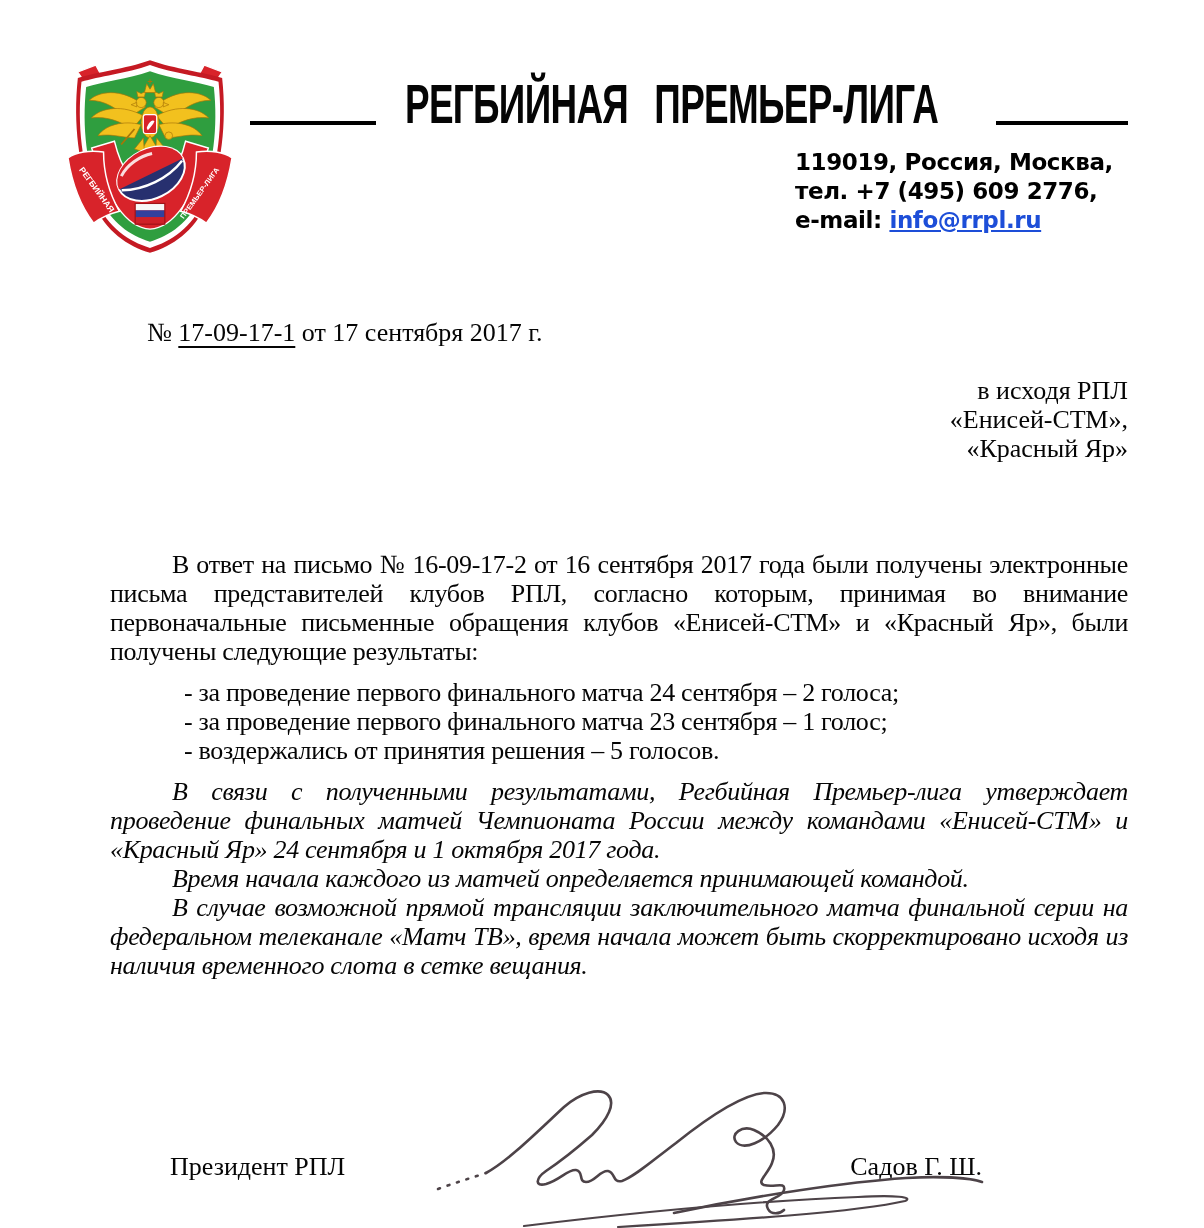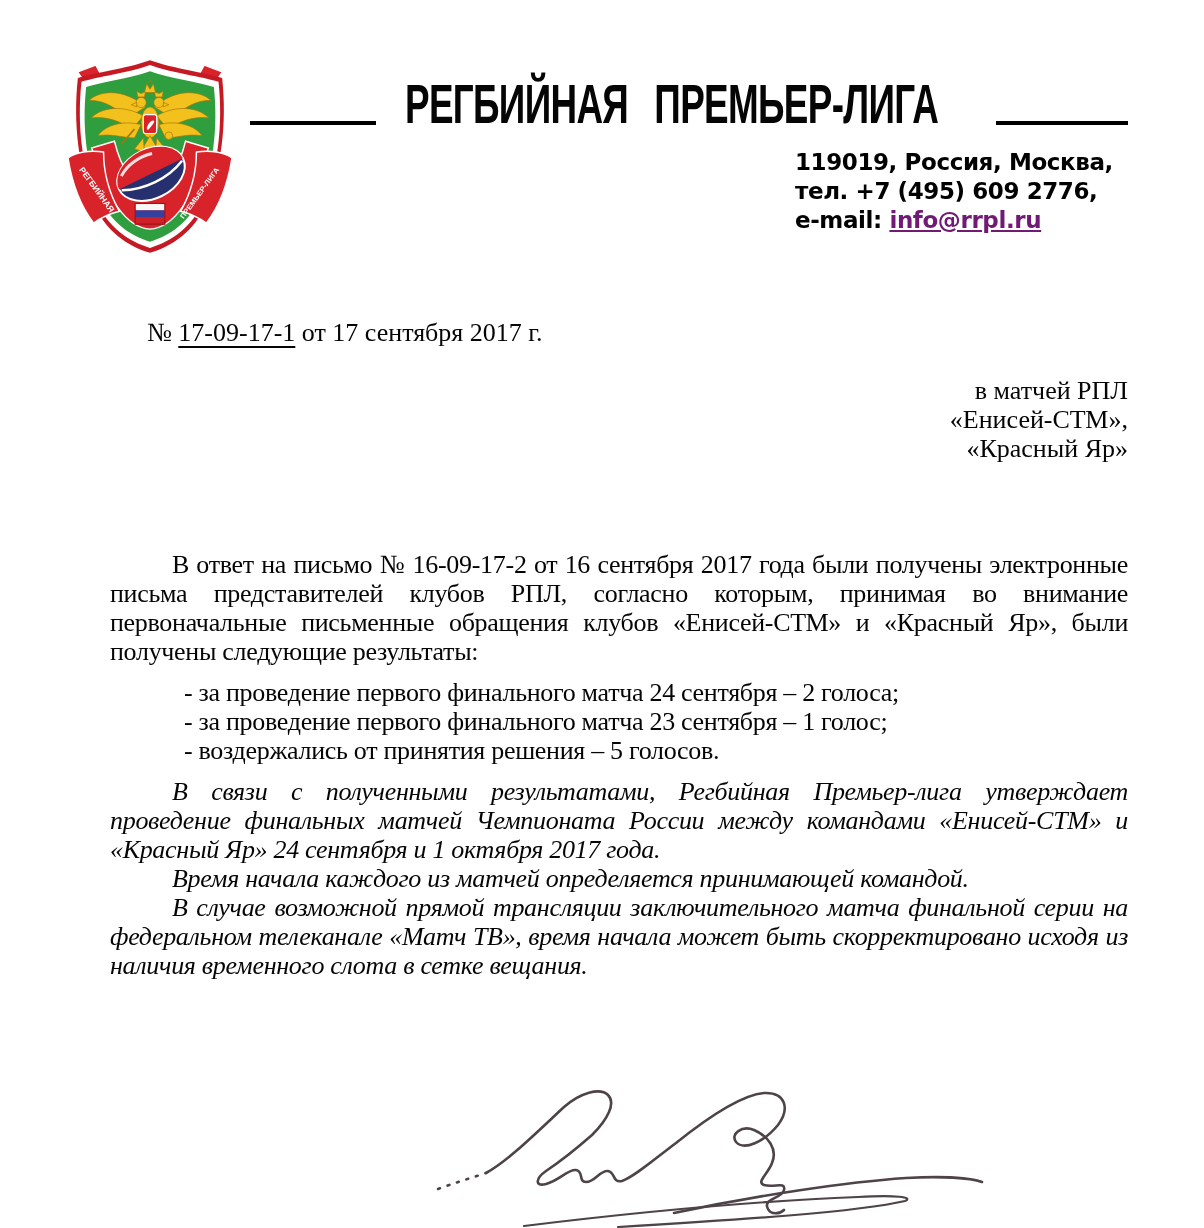--- a/index.html
+++ b/index.html
@@ -25,21 +25,21 @@
     letter-spacing:-1px;word-spacing:0.45em;
     transform:scaleX(0.67);transform-origin:0 100%;
   }
 
   .address{
     position:absolute;left:795px;top:148px;
     font-family:"DejaVu Sans", sans-serif;font-weight:bold;
     font-size:23px;line-height:29px;letter-spacing:-0.4px;color:#000;
     white-space:nowrap;
   }
-  .email-link{color:#701a75;text-decoration:underline;cursor:pointer;}
+  .email-link{color:#1d4ed8;text-decoration:underline;cursor:pointer;}
 
   
   .ref-line{position:absolute;left:110px;top:318px;font-size:26px;line-height:30px;margin-left:37px;}
   .ref-number{text-decoration:underline;text-underline-offset:5px;}
 
   
   .recipients{
     position:absolute;right:76px;top:376px;text-align:right;
     font-size:26px;line-height:29px;
   }
@@ -147,37 +147,41 @@
 
   <div class="address">
     <div>119019, Россия, Москва,</div>
     <div>тел. +7 (495) 609 2776,</div>
     <div><span>e-mail: </span><a class="email-link">info@rrpl.ru</a></div>
   </div>
 
   <div class="ref-line"><span>№ </span><span class="ref-number">17-09-17-1</span><span> от 17 сентября 2017 г.</span></div>
 
   <div class="recipients">
-    <div>в матчей РПЛ</div>
+    <div>в исходя РПЛ</div>
     <div>«Енисей-СТМ»,</div>
     <div>«Красный Яр»</div>
   </div>
 
   <div class="body-text">
     <p>В ответ на письмо № 16-09-17-2 от 16 сентября 2017 года были получены электронные письма представителей клубов РПЛ, согласно которым, принимая во внимание первоначальные письменные обращения клубов «Енисей-СТМ» и «Красный Яр», были получены следующие результаты:</p>
     <div class="votes">
       <div class="vote-line">- за проведение первого финального матча 24 сентября – 2 голоса;</div>
       <div class="vote-line">- за проведение первого финального матча 23 сентября – 1 голос;</div>
       <div class="vote-line">- воздержались от принятия решения – 5 голосов.</div>
     </div>
     <p class="gap">В связи с полученными результатами, Регбийная Премьер-лига утверждает проведение финальных матчей Чемпионата России между командами «Енисей-СТМ» и «Красный Яр» 24 сентября и 1 октября 2017 года.</p>
     <p class="gap">Время начала каждого из матчей определяется принимающей командой.</p>
     <p class="gap">В случае возможной прямой трансляции заключительного матча финальной серии на федеральном телеканале «Матч ТВ», время начала может быть скорректировано исходя из наличия временного слота в сетке вещания.</p>
   </div>
 
+  <div class="sig-row">
+    <span class="sig-role">Президент РПЛ</span>
+    <span class="sig-name">Садов Г. Ш.</span>
+  </div>
 
   <svg class="autograph" viewBox="0 0 560 143" aria-hidden="true">
     <g fill="none" stroke="#4d4348" stroke-width="2.6" stroke-linecap="round" stroke-linejoin="round">
       <path d="M10 104 C 26 98 40 94 58 88" stroke-dasharray="2 8"></path>
       <path d="M58 88 C 80 76 108 48 136 22 C 152 8 172 2 180 10 C 188 18 180 34 164 50 C 148 64 130 78 118 86 C 108 93 106 102 118 99 C 132 95 140 84 148 85 C 156 86 150 97 158 97 C 167 97 172 85 180 86 C 188 88 184 98 194 96 C 206 92 224 76 248 58 C 278 34 312 10 336 8 C 358 7 362 24 350 40 C 336 57 316 66 308 57 C 302 49 314 40 326 45 C 340 51 350 64 344 78 C 340 89 328 97 336 100 C 346 103 358 96 356 105 C 354 114 334 113 340 124 C 343 130 352 129 356 125"></path>
       <path d="M246 128 C 330 110 420 97 478 93 C 514 91 542 93 554 97"></path>
       <path d="M96 141 C 210 127 330 116 430 112 C 468 110 486 112 477 116 C 430 127 310 135 190 142" stroke-width="2.2"></path>
     </g>
   </svg>
 

